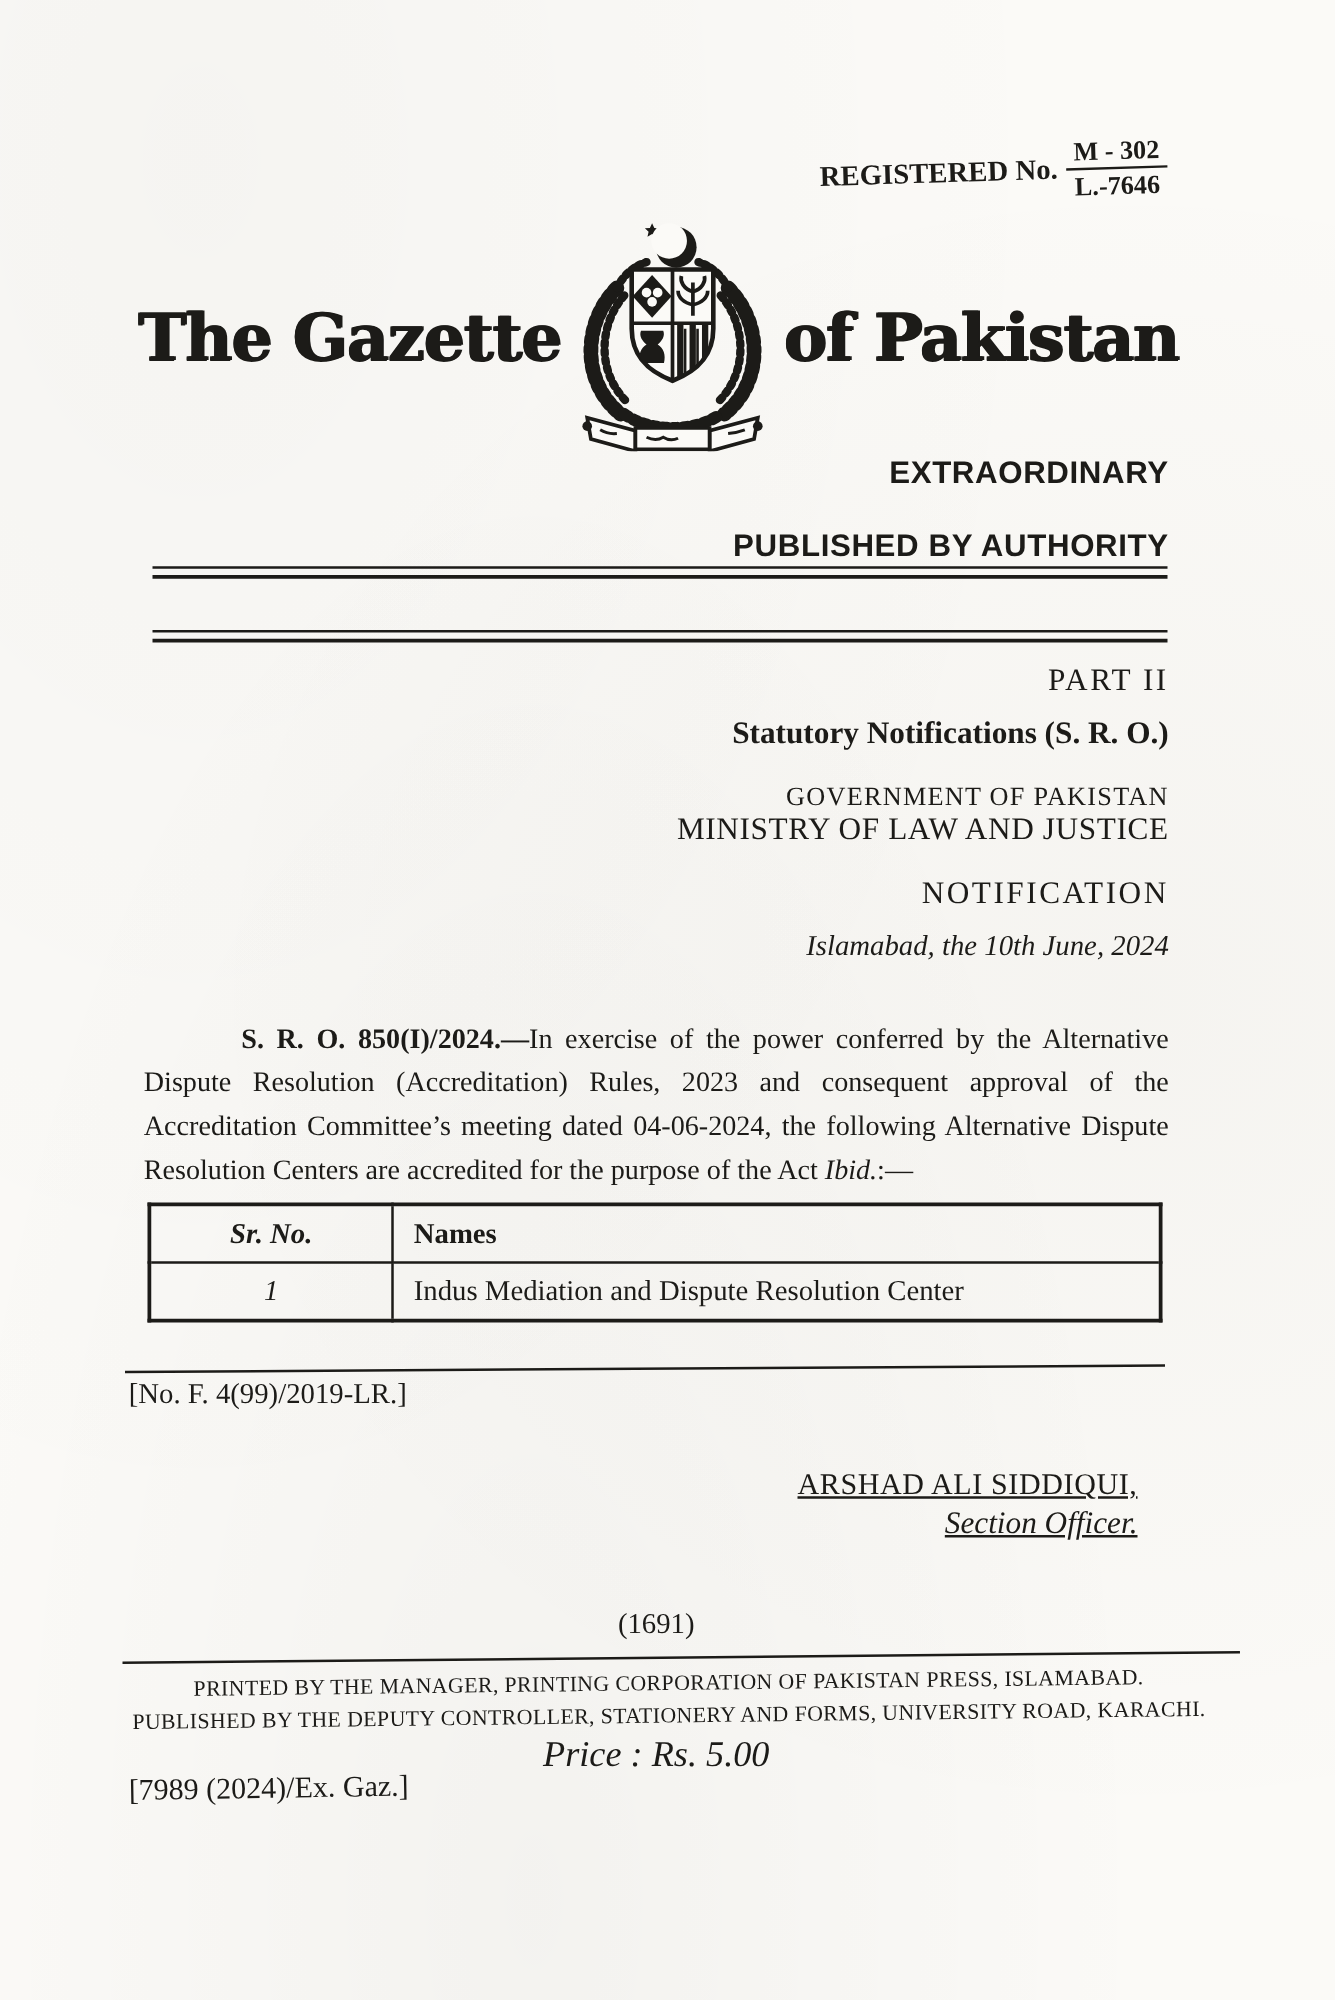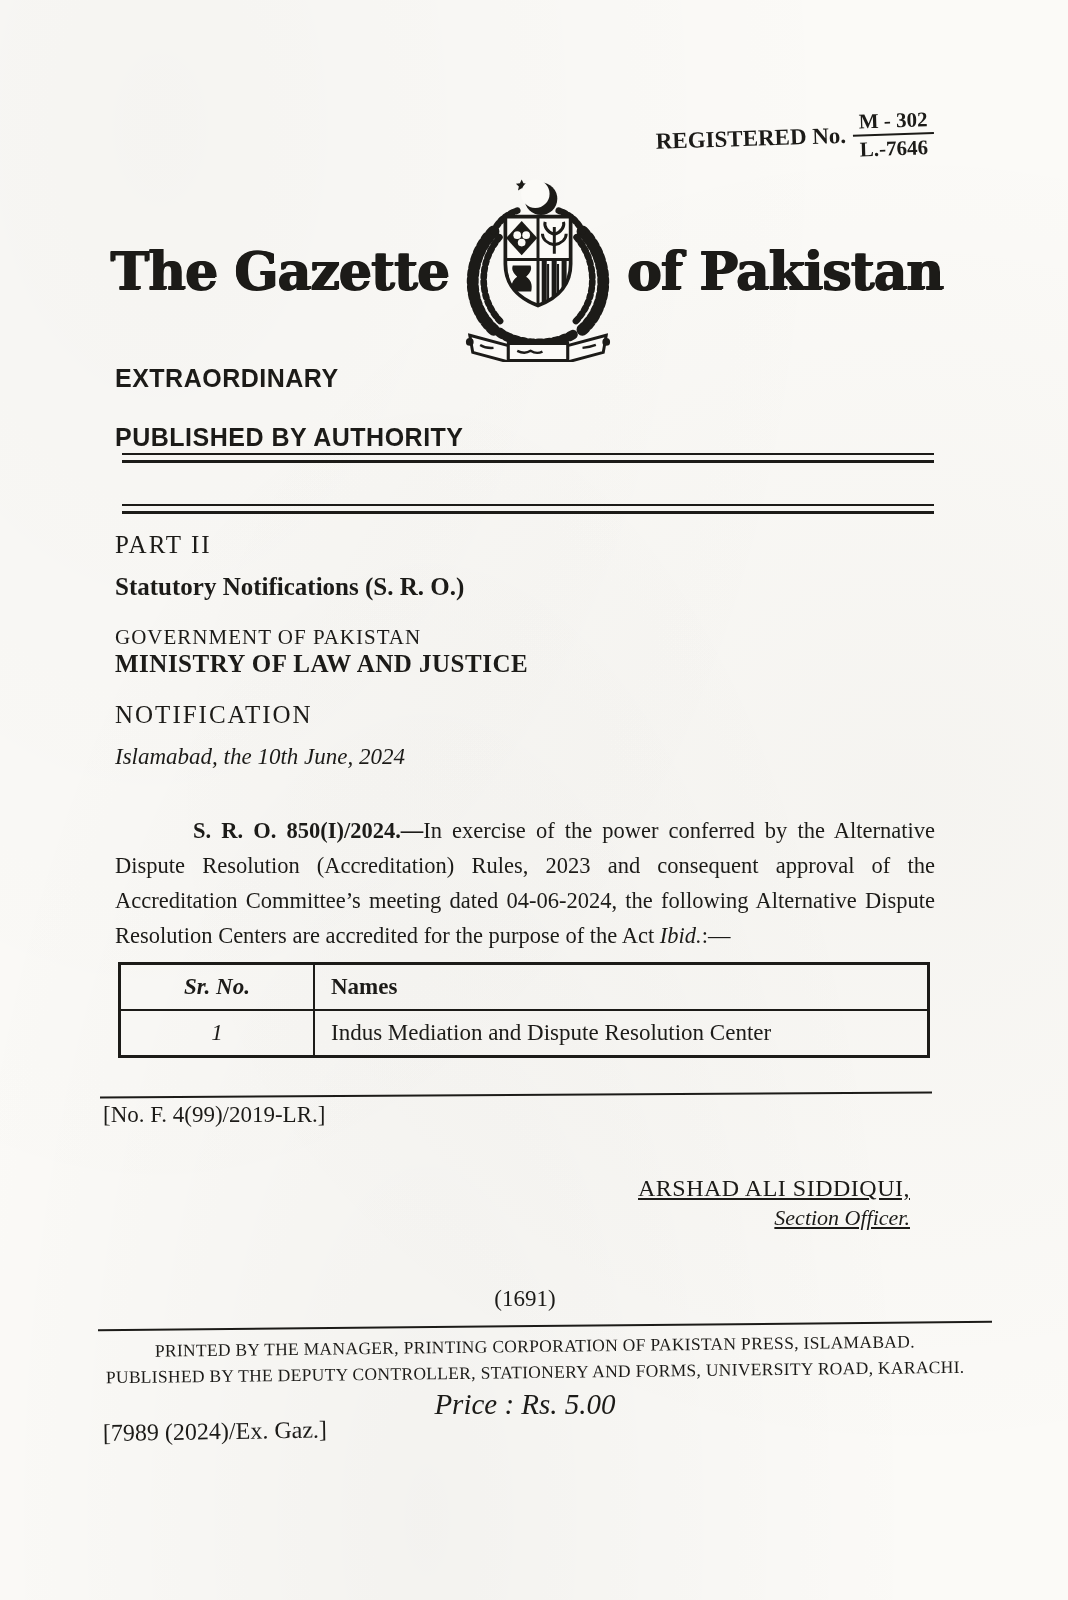--- a/index.html
+++ b/index.html
@@ -33,31 +33,31 @@
     display:flex;align-items:center;justify-content:space-between;
   }
   .masthead-word{
     font-family:"DejaVu Serif", serif;font-weight:bold;font-size:52px;
     letter-spacing:-1px;
     text-shadow:1.4px 0 0 #1c1b18, 0 0.6px 0 #1c1b18;
     white-space:nowrap;
   }
   .emblem{flex:0 0 auto;}
   
-  .center{position:absolute;left:115px;width:820px;text-align:left;}
+  .center{position:absolute;left:115px;width:820px;text-align:right;}
   .sans-head{font-family:"Liberation Sans", sans-serif;font-weight:bold;font-size:25px;letter-spacing:0.5px;}
   .double-rule{
     position:absolute;left:122px;width:812px;height:5px;
     border-top:2.5px solid #1c1b18;border-bottom:3px solid #1c1b18;
   }
   .dateline{font-weight:bold;font-size:26px;letter-spacing:0.5px;}
   .part{font-size:25px;letter-spacing:2px;}
   .statutory{font-weight:bold;font-size:25px;}
   .govt{font-size:21px;letter-spacing:1px;}
-  .ministry{font-weight:bold;font-size:25px;letter-spacing:0.5px;}
+  .ministry{font-weight:normal;font-size:25px;letter-spacing:0.5px;}
   .notification{font-size:25px;letter-spacing:2px;}
   .place-date{font-style:italic;font-size:23px;}
   
   .body-para{
     position:absolute;top:790px;left:115px;width:820px;
     font-size:22.5px;line-height:1.57;text-align:justify;text-indent:78px;
   }
   .sro-lead{font-weight:bold;}
   .italic{font-style:italic;}
   
@@ -72,21 +72,21 @@
   .acc-table th{font-weight:bold;text-align:left;}
   .col-sr{width:160px;text-align:center !important;font-style:italic;}
   
   .divider-line{
     position:absolute;top:1094px;left:100px;width:832px;
     border-top:2.5px solid #1c1b18;transform:rotate(-0.35deg);
   }
   .file-no{position:absolute;top:1102px;left:103px;font-size:23px;}
   .signature{position:absolute;top:1175px;left:580px;width:330px;text-align:right;text-decoration:underline;}
   .sig-name{font-size:24px;letter-spacing:0.5px;}
-  .sig-title{font-size:22px;font-style:italic;margin-top:3px;}
+  .sig-title{font-size:25px;font-style:italic;margin-top:3px;}
   .page-no{position:absolute;top:1286px;left:115px;width:820px;text-align:center;font-size:23px;}
   
   .footer-rule{
     position:absolute;top:1325px;left:98px;width:894px;
     border-top:2.5px solid #1c1b18;transform:rotate(-0.55deg);
   }
   .print-block{
     position:absolute;top:1333px;left:95px;width:880px;text-align:center;
     font-size:17.5px;letter-spacing:0.3px;line-height:1.5;
     transform:rotate(-0.7deg);

